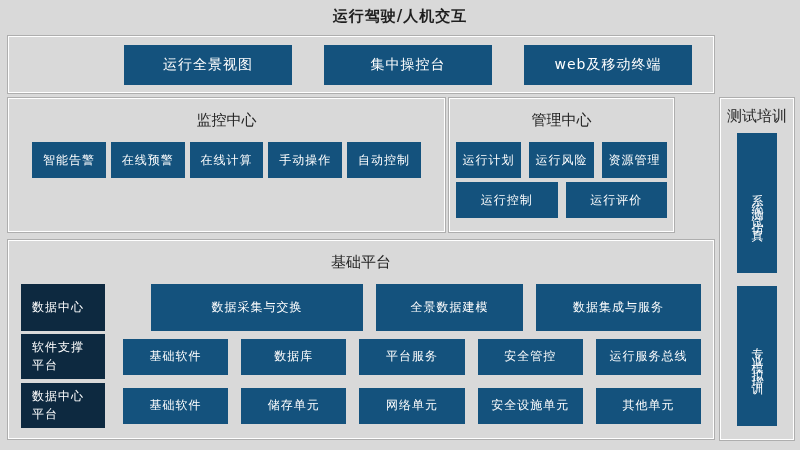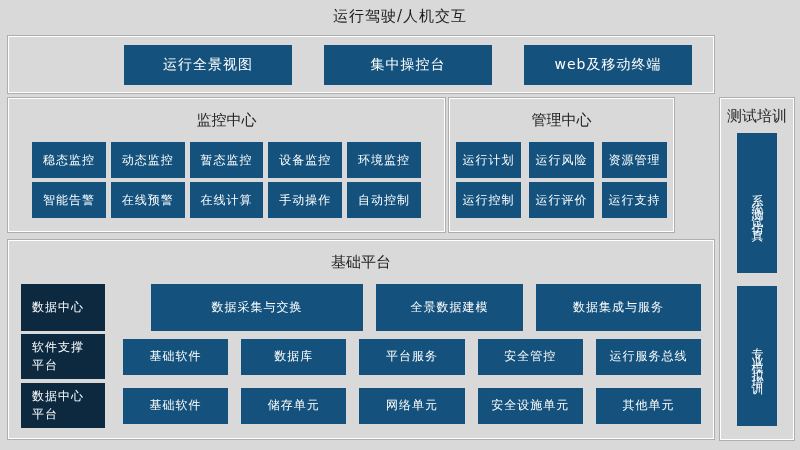--- a/index.html
+++ b/index.html
@@ -14,21 +14,21 @@
   *{margin:0;padding:0;box-sizing:border-box;}
   html,body{width:800px;height:450px;overflow:hidden;}
   body{
     background:var(--background);
     font-family:"DejaVu Sans","Liberation Sans",sans-serif;
     position:relative;
     color:var(--title-text);
   }
   .main-title{
     position:absolute;left:0;top:7px;width:800px;
-    text-align:center;font-size:15px;font-weight:400;letter-spacing:1px;
+    text-align:center;font-size:15px;font-weight:700;letter-spacing:1px;
   }
   .panel{
     position:absolute;
     border:1px solid var(--panel-border);
     box-shadow:0 0 0 1px var(--panel-outline);
     background:var(--background);
   }
   .panel-title{
     display:flex;align-items:center;justify-content:center;
     font-size:15px;font-weight:500;color:var(--title-text);
@@ -86,46 +86,38 @@
 
 <div class="panel top-panel">
   <div class="tile">运行全景视图</div>
   <div class="tile">集中操控台</div>
   <div class="tile">web及移动终端</div>
 </div>
 
 <div class="panel monitor-panel">
   <div class="panel-title">监控中心</div>
   <div class="grid-row">
-    <div class="tile">稳态监控</div>
-    <div class="tile">动态监控</div>
-    <div class="tile">暂态监控</div>
-    <div class="tile">设备监控</div>
-    <div class="tile">环境监控</div>
-  </div>
-  <div class="grid-row">
     <div class="tile">智能告警</div>
     <div class="tile">在线预警</div>
     <div class="tile">在线计算</div>
     <div class="tile">手动操作</div>
     <div class="tile">自动控制</div>
   </div>
 </div>
 
 <div class="panel manage-panel">
   <div class="panel-title">管理中心</div>
   <div class="grid-row">
     <div class="tile">运行计划</div>
     <div class="tile">运行风险</div>
     <div class="tile">资源管理</div>
   </div>
   <div class="grid-row">
     <div class="tile">运行控制</div>
     <div class="tile">运行评价</div>
-    <div class="tile">运行支持</div>
   </div>
 </div>
 
 <div class="panel test-panel">
   <div class="panel-title">测试培训</div>
   <div class="tile v-tile">系统测试仿真</div>
   <div class="tile v-tile">专业模拟培训</div>
 </div>
 
 <div class="panel base-panel">

